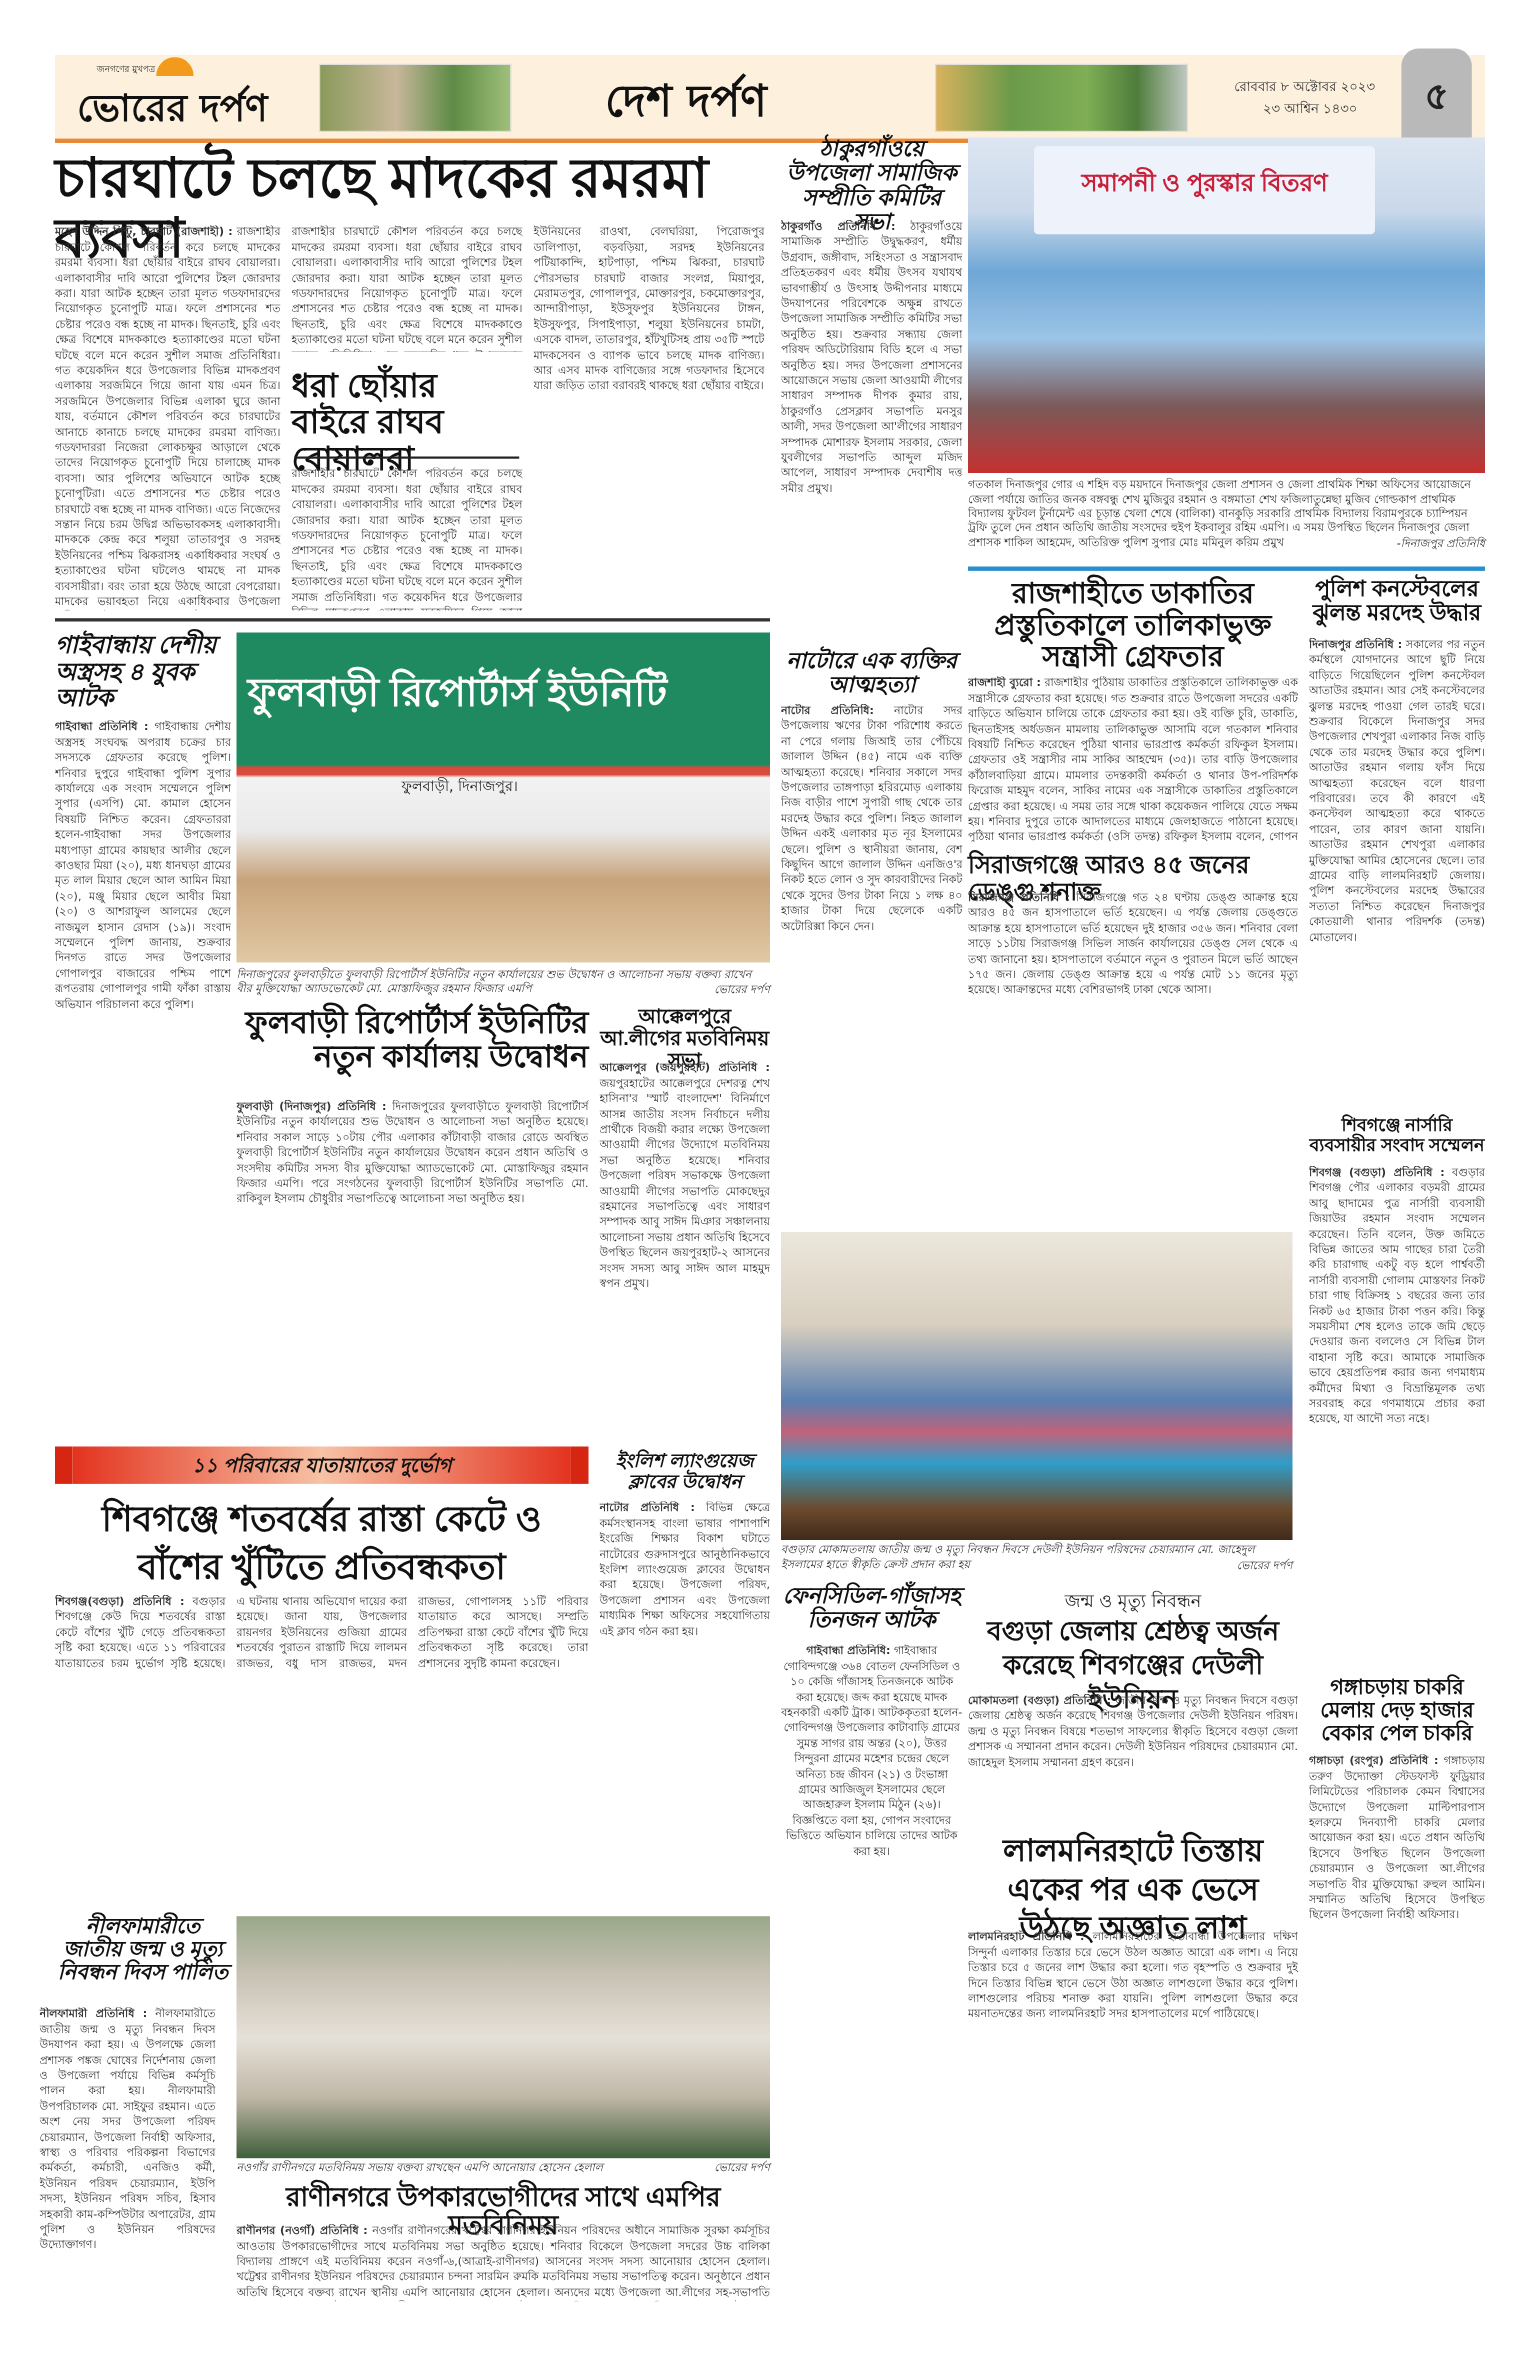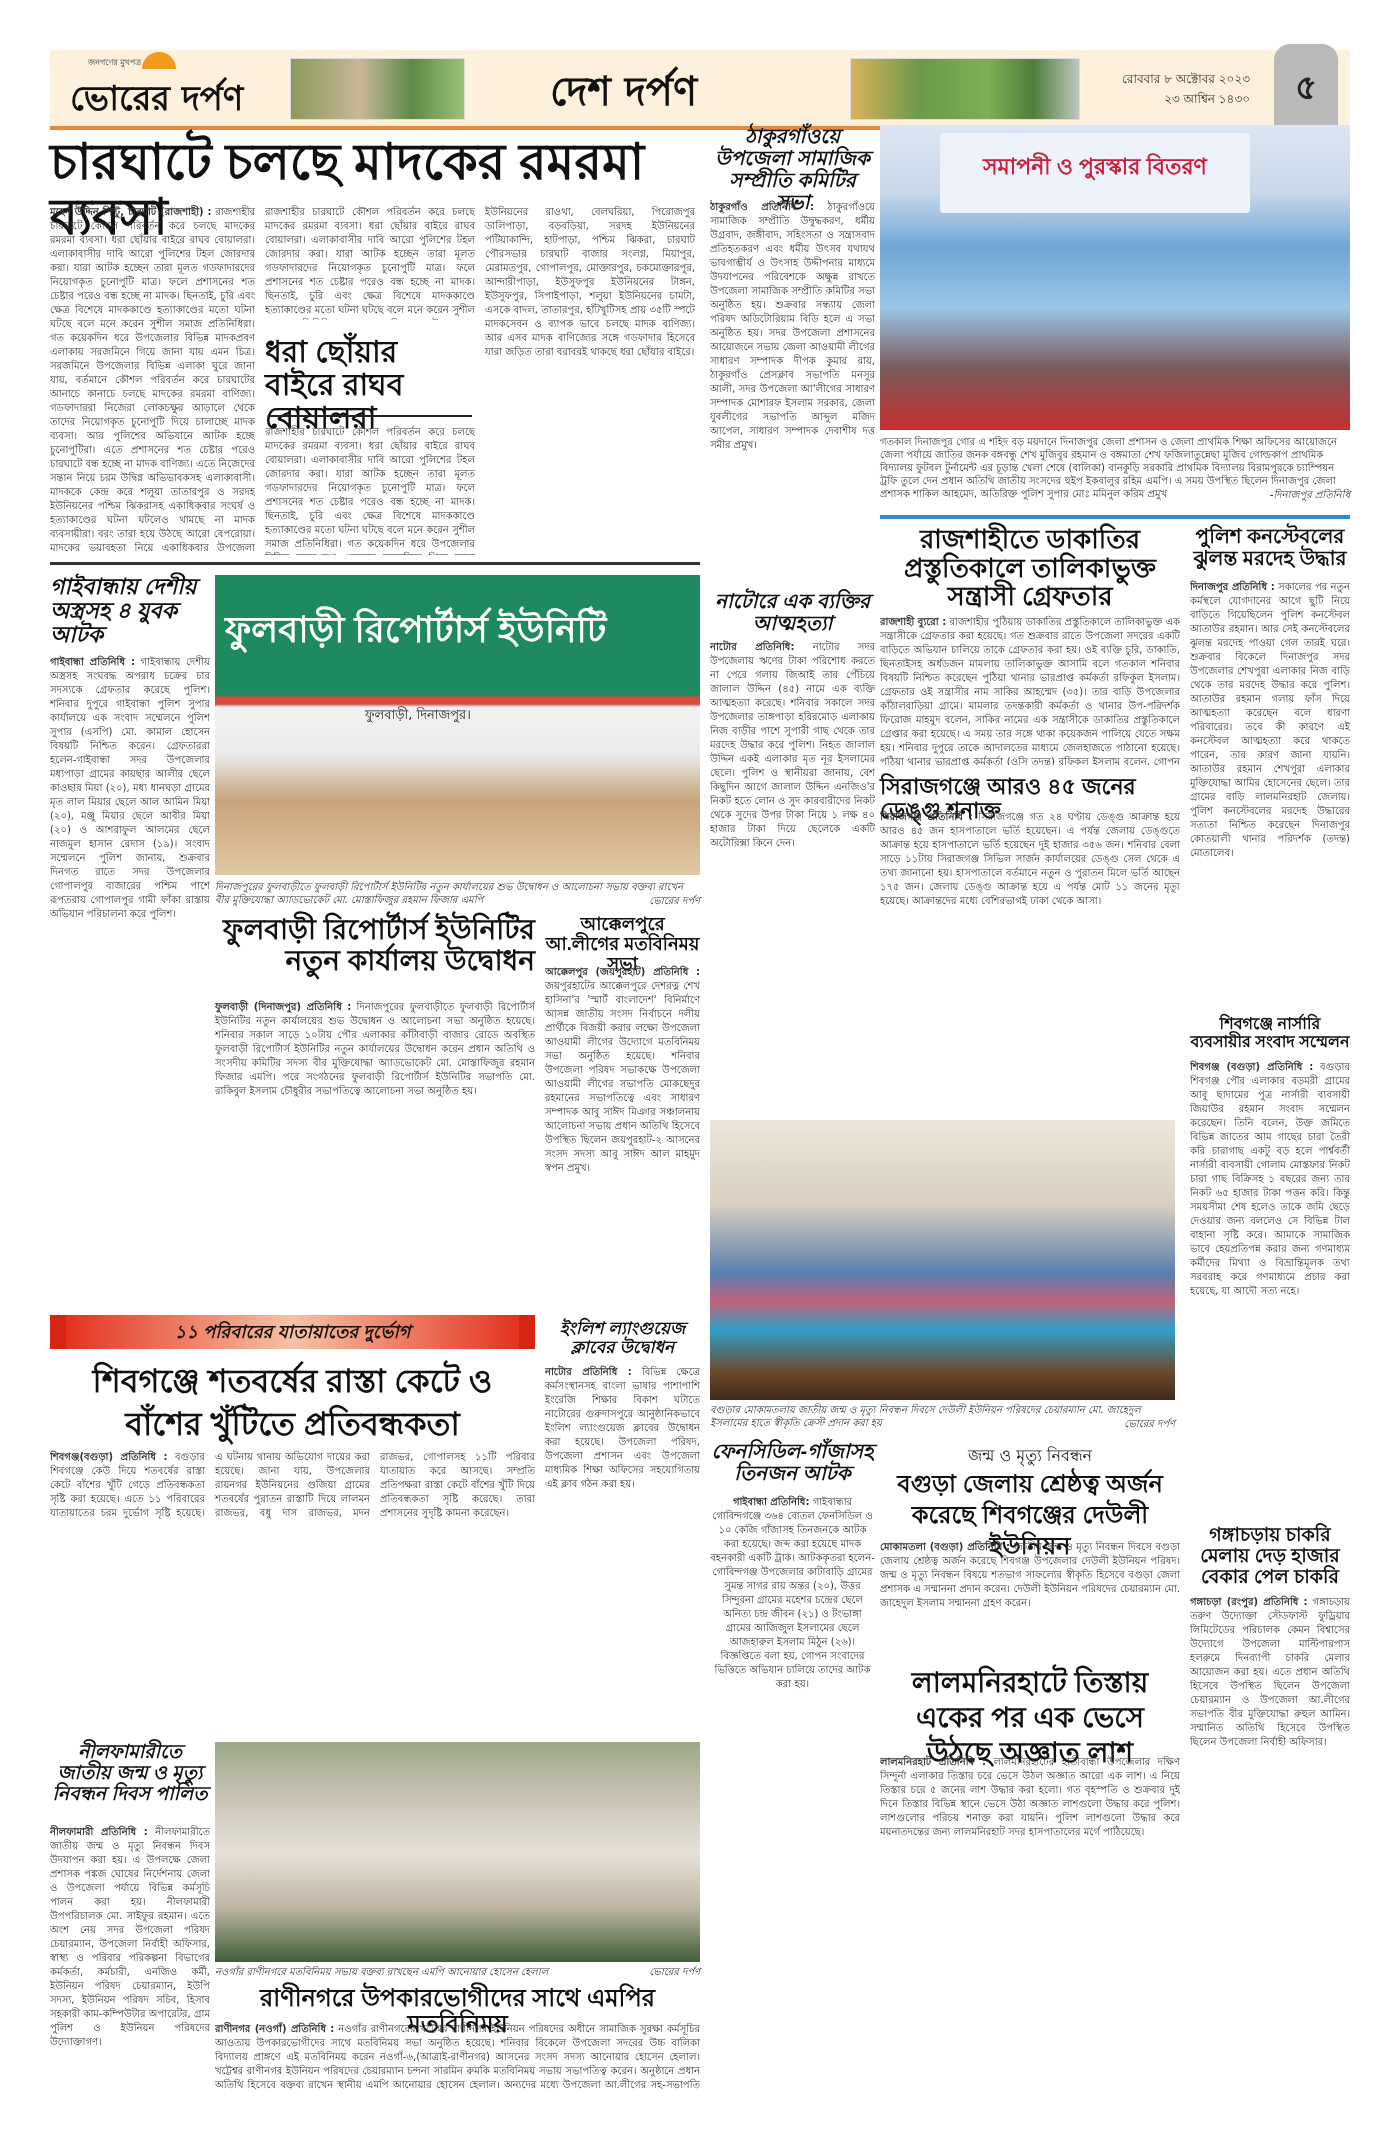--- a/index.html
+++ b/index.html
@@ -5,21 +5,21 @@
   *{box-sizing:border-box;margin:0;padding:0}
   body{width:1400px;height:2150px;background:#fff;font-family:"DejaVu Sans",sans-serif;color:#111;position:relative;overflow:hidden}
   .abs{position:absolute}
   .masthead{left:50px;top:50px;width:1300px;height:80px;background:#fdf0dc;border-bottom:4px solid #e8893a}
   .logo{left:20px;top:14px;font-family:"DejaVu Serif",serif;font-weight:bold;font-size:34px;color:#111}
   .logo-sun{left:92px;top:2px;width:34px;height:17px;border-radius:34px 34px 0 0;background:#f29a1c}
   .logo-tag{left:38px;top:6px;font-size:8px;color:#333}
   .strip{top:8px;height:62px;border:1px solid #ddd}
   .section-title{left:500px;top:10px;font-family:"DejaVu Serif",serif;font-size:40px;font-weight:bold;color:#111}
   .date1{right:100px;top:20px;font-size:12px;color:#333;text-align:right}
-  .date2{right:100px;top:40px;font-size:12px;color:#333;text-align:right}
+  .date2{right:116px;top:40px;font-size:12px;color:#333;text-align:right}
   .pageno{right:12px;top:-6px;width:64px;height:90px;background:#b9b9b9;border-radius:16px 16px 0 0;display:flex;align-items:center;justify-content:center;font-size:34px;font-weight:bold;color:#222}
   .head{font-family:Liberation Sans, sans-serif;font-weight:bold;color:#111;line-height:1.1}
   .ital{font-style:italic}
   .body{font-size:10px;line-height:14px;color:#333;text-align:justify;overflow:hidden}
   .rule{height:3px;background:#333}
   .bluerule{height:4px;background:#2b8fce}
   .photo{overflow:hidden}
   .cap{font-size:10px;line-height:13px;color:#333;font-style:italic}
   .banner-red{background:linear-gradient(90deg,#e3331f,#f7c2a5 50%,#e3331f);border-left:16px solid #d62612;border-right:16px solid #d62612}
 </style>
@@ -157,21 +157,21 @@
   <span>লালমনিরহাটের হাতীবান্ধা উপজেলার দক্ষিণ সিন্দুর্না এলাকার তিস্তার চরে ভেসে উঠল অজ্ঞাত আরো এক লাশ। এ নিয়ে তিস্তার চরে ৫ জনের লাশ উদ্ধার করা হলো। গত বৃহস্পতি ও শুক্রবার দুই দিনে তিস্তার বিভিন্ন স্থানে ভেসে উঠা অজ্ঞাত লাশগুলো উদ্ধার করে পুলিশ। লাশগুলোর পরিচয় শনাক্ত করা যায়নি। পুলিশ লাশগুলো উদ্ধার করে ময়নাতদন্তের জন্য লালমনিরহাট সদর হাসপাতালের মর্গে পাঠিয়েছে।</span>
 </div>
 
 <div class="abs head" style="left:1190px;top:1525px;width:160px;font-size:19px;text-align:center">গঙ্গাচড়ায় চাকরি মেলায় দেড় হাজার বেকার পেল চাকরি</div>
 <div class="abs body" style="left:1190px;top:1595px;width:160px;height:520px">
   <b>গঙ্গাচড়া (রংপুর) প্রতিনিধি :</b>
   <span>গঙ্গাচড়ায় তরুণ উদ্যোক্তা স্টেডফাস্ট ফুড্রিয়ার লিমিটেডের পরিচালক কেমন বিশ্বাসের উদ্যোগে উপজেলা মাল্টিপারপাস হলরুমে দিনব্যাপী চাকরি মেলার আয়োজন করা হয়। এতে প্রধান অতিথি হিসেবে উপস্থিত ছিলেন উপজেলা চেয়ারম্যান ও উপজেলা আ.লীগের সভাপতি বীর মুক্তিযোদ্ধা রুহুল আমিন। সম্মানিত অতিথি হিসেবে উপস্থিত ছিলেন উপজেলা নির্বাহী অফিসার।</span>
 </div>
 
 <div class="abs head ital" style="left:50px;top:1742px;width:160px;font-size:19px;text-align:center">নীলফামারীতে জাতীয় জন্ম ও মৃত্যু নিবন্ধন দিবস পালিত</div>
-<div class="abs body" style="left:50px;top:1825px;width:160px;height:290px">
+<div class="abs body" style="left:36px;top:1825px;width:160px;height:290px">
   <b>নীলফামারী প্রতিনিধি :</b>
   <span>নীলফামারীতে জাতীয় জন্ম ও মৃত্যু নিবন্ধন দিবস উদযাপন করা হয়। এ উপলক্ষে জেলা প্রশাসক পঙ্কজ ঘোষের নির্দেশনায় জেলা ও উপজেলা পর্যায়ে বিভিন্ন কর্মসূচি পালন করা হয়। নীলফামারী উপপরিচালক মো. সাইফুর রহমান। এতে অংশ নেয় সদর উপজেলা পরিষদ চেয়ারম্যান, উপজেলা নির্বাহী অফিসার, স্বাস্থ্য ও পরিবার পরিকল্পনা বিভাগের কর্মকর্তা, কর্মচারী, এনজিও কর্মী, ইউনিয়ন পরিষদ চেয়ারম্যান, ইউপি সদস্য, ইউনিয়ন পরিষদ সচিব, হিসাব সহকারী কাম-কম্পিউটার অপারেটর, গ্রাম পুলিশ ও ইউনিয়ন পরিষদের উদ্যোক্তাগণ।</span>
 </div>
 
 <div class="abs photo" style="left:215px;top:1742px;width:485px;height:220px;background:linear-gradient(180deg,#9aa88a 0%,#c9c3b5 25%,#e6e1d8 50%,#bfb6a6 75%,#3f5f3a 100%)"></div>
 <div class="abs cap" style="left:215px;top:1965px;width:400px">নওগাঁর রাণীনগরে মতবিনিময় সভায় বক্তব্য রাখছেন এমপি আনোয়ার হোসেন হেলাল</div>
 <div class="abs cap" style="left:600px;top:1965px;width:100px;text-align:right">ভোরের দর্পণ</div>
 <div class="abs head" style="left:215px;top:1985px;width:485px;font-size:24px;text-align:center">রাণীনগরে উপকারভোগীদের সাথে এমপির মতবিনিময়</div>
 <div class="abs body" style="left:215px;top:2022px;width:485px;height:70px">
   <b>রাণীনগর (নওগাঁ) প্রতিনিধি :</b>

